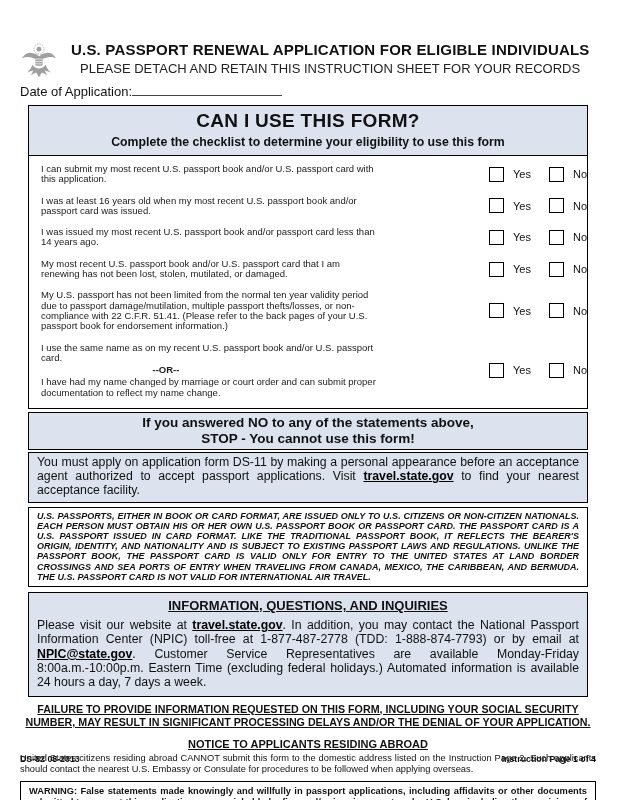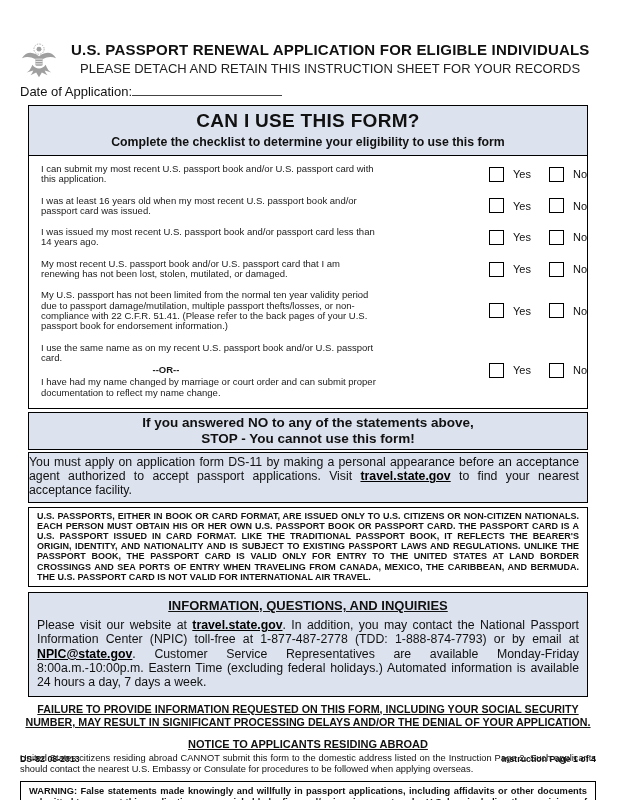--- a/index.html
+++ b/index.html
@@ -25,25 +25,25 @@
   .stmt{width:338px;font-size:9.5px;line-height:10.3px;color:#1a1a1a;}
   .or{width:250px;text-align:center;font-weight:bold;margin:2px 0;}
   .choices{margin-left:auto;display:flex;align-items:center;}
   .cb{width:13px;height:13px;border:1.6px solid #000;background:#fff;flex:0 0 auto;}
   .cb-label{font-size:11px;margin-left:9px;}
   .cb2{margin-left:18px;}
   
   .stop-box{margin:3px 28px 0 28px;border:1.5px solid #000;background:var(--shade);
     text-align:center;font-weight:bold;font-size:13.5px;line-height:15.5px;padding:2px 0 3px 0;}
   .apply-box{margin:2px 28px 0 28px;border:1.5px solid #000;background:var(--shade);
-    font-size:12.3px;line-height:14.2px;text-align:justify;padding:2px 8px 4px 0;}
+    font-size:12.3px;line-height:14.2px;text-align:justify;padding:2px 8px 4px 8px;}
   .link{font-weight:bold;text-decoration:underline;color:#000;cursor:pointer;}
   
   .passports-box{margin:4px 28px 0 28px;border:1.5px solid #000;background:#fff;
-    font-size:9px;font-weight:bold;line-height:10.2px;text-align:justify;padding:3px 8px 4px 8px;}
+    font-size:9px;font-weight:bold;line-height:10.2px;text-align:justify;padding:3px 8px 4px 8px;font-style:italic;}
   .note-label{text-decoration:underline;}
   
   .info-box{margin:5px 28px 0 28px;border:1.5px solid #000;background:var(--shade);padding:3px 8px 6px 8px;}
   .info-heading{text-align:center;font-weight:bold;font-size:13px;text-decoration:underline;margin:2px 0 5px 0;}
   .info-body{font-size:12.3px;line-height:14.3px;text-align:justify;}
   
   .failure{margin:6px 22px 0 22px;text-align:center;font-weight:bold;font-size:10.7px;
     line-height:13px;text-decoration:underline;}
   .notice-heading{margin-top:9px;text-align:center;font-weight:bold;font-size:11px;text-decoration:underline;}
   .notice-body{margin:3px 20px 0 20px;font-size:9.3px;line-height:11px;text-align:justify;}

